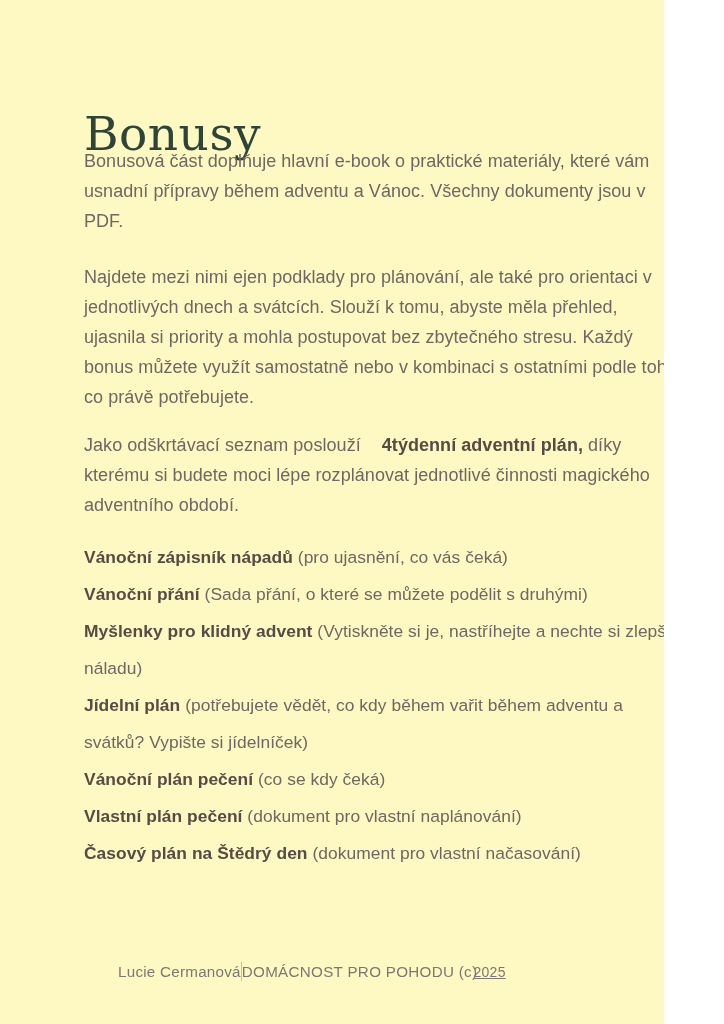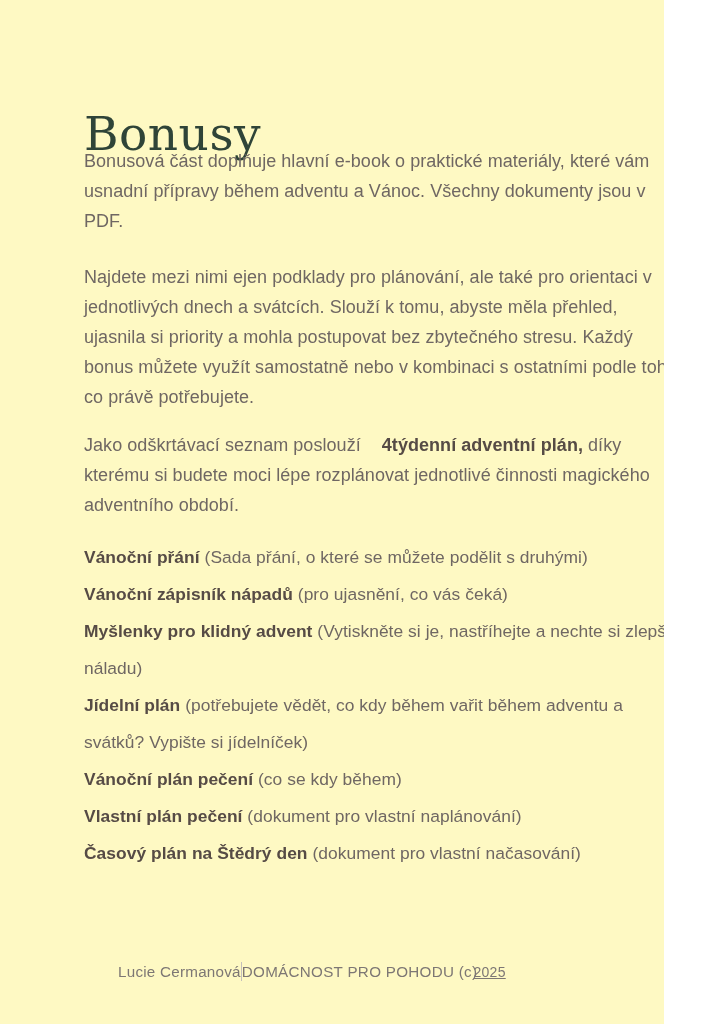--- a/index.html
+++ b/index.html
@@ -136,29 +136,29 @@
   <div id="content">
 
     <p class="para p-1">Bonusová část doplňuje hlavní e-book o praktické materiály, které vám usnadní přípravy během adventu a Vánoc. Všechny dokumenty jsou v PDF.</p>
 
     <p class="para p-2">Najdete mezi nimi ejen podklady pro plánování, ale také pro orientaci v jednotlivých dnech a svátcích. Slouží k tomu, abyste měla přehled, ujasnila si priority a mohla postupovat bez zbytečného stresu. Každý bonus můžete využít samostatně nebo v kombinaci s ostatními podle toho, co právě potřebujete.</p>
 
     <p class="para p-3"><span>Jako odškrtávací seznam poslouží </span><span class="strong">4týdenní adventní plán,</span><span> díky kterému si budete moci lépe rozplánovat jednotlivé činnosti magického adventního období.</span></p>
 
     <ul id="bonus-list">
 
+      <li><span class="item-title">Vánoční zápisník nápadů</span><span class="item-desc"> (pro ujasnění, co vás čeká)</span></li>
+
       <li><span class="item-title">Vánoční přání</span><span class="item-desc"> (Sada přání, o které se můžete podělit s druhými)</span></li>
-
-      <li><span class="item-title">Vánoční zápisník nápadů</span><span class="item-desc"> (pro ujasnění, co vás čeká)</span></li>
 
       <li><span class="item-title">Myšlenky pro klidný advent</span><span class="item-desc"> (Vytiskněte si je, nastříhejte a nechte si zlepšit náladu)</span></li>
 
       <li><span class="item-title">Jídelní plán</span><span class="item-desc"> (potřebujete vědět, co kdy během vařit během adventu a svátků? Vypište si jídelníček)</span></li>
 
-      <li><span class="item-title">Vánoční plán pečení</span><span class="item-desc"> (co se kdy během)</span></li>
+      <li><span class="item-title">Vánoční plán pečení</span><span class="item-desc"> (co se kdy čeká)</span></li>
 
       <li><span class="item-title">Vlastní plán pečení</span><span class="item-desc"> (dokument pro vlastní naplánování)</span></li>
 
       <li><span class="item-title">Časový plán na Štědrý den</span><span class="item-desc"> (dokument pro vlastní načasování)</span></li>
 
 
     </ul>
   </div>
 
   <div id="footer">

